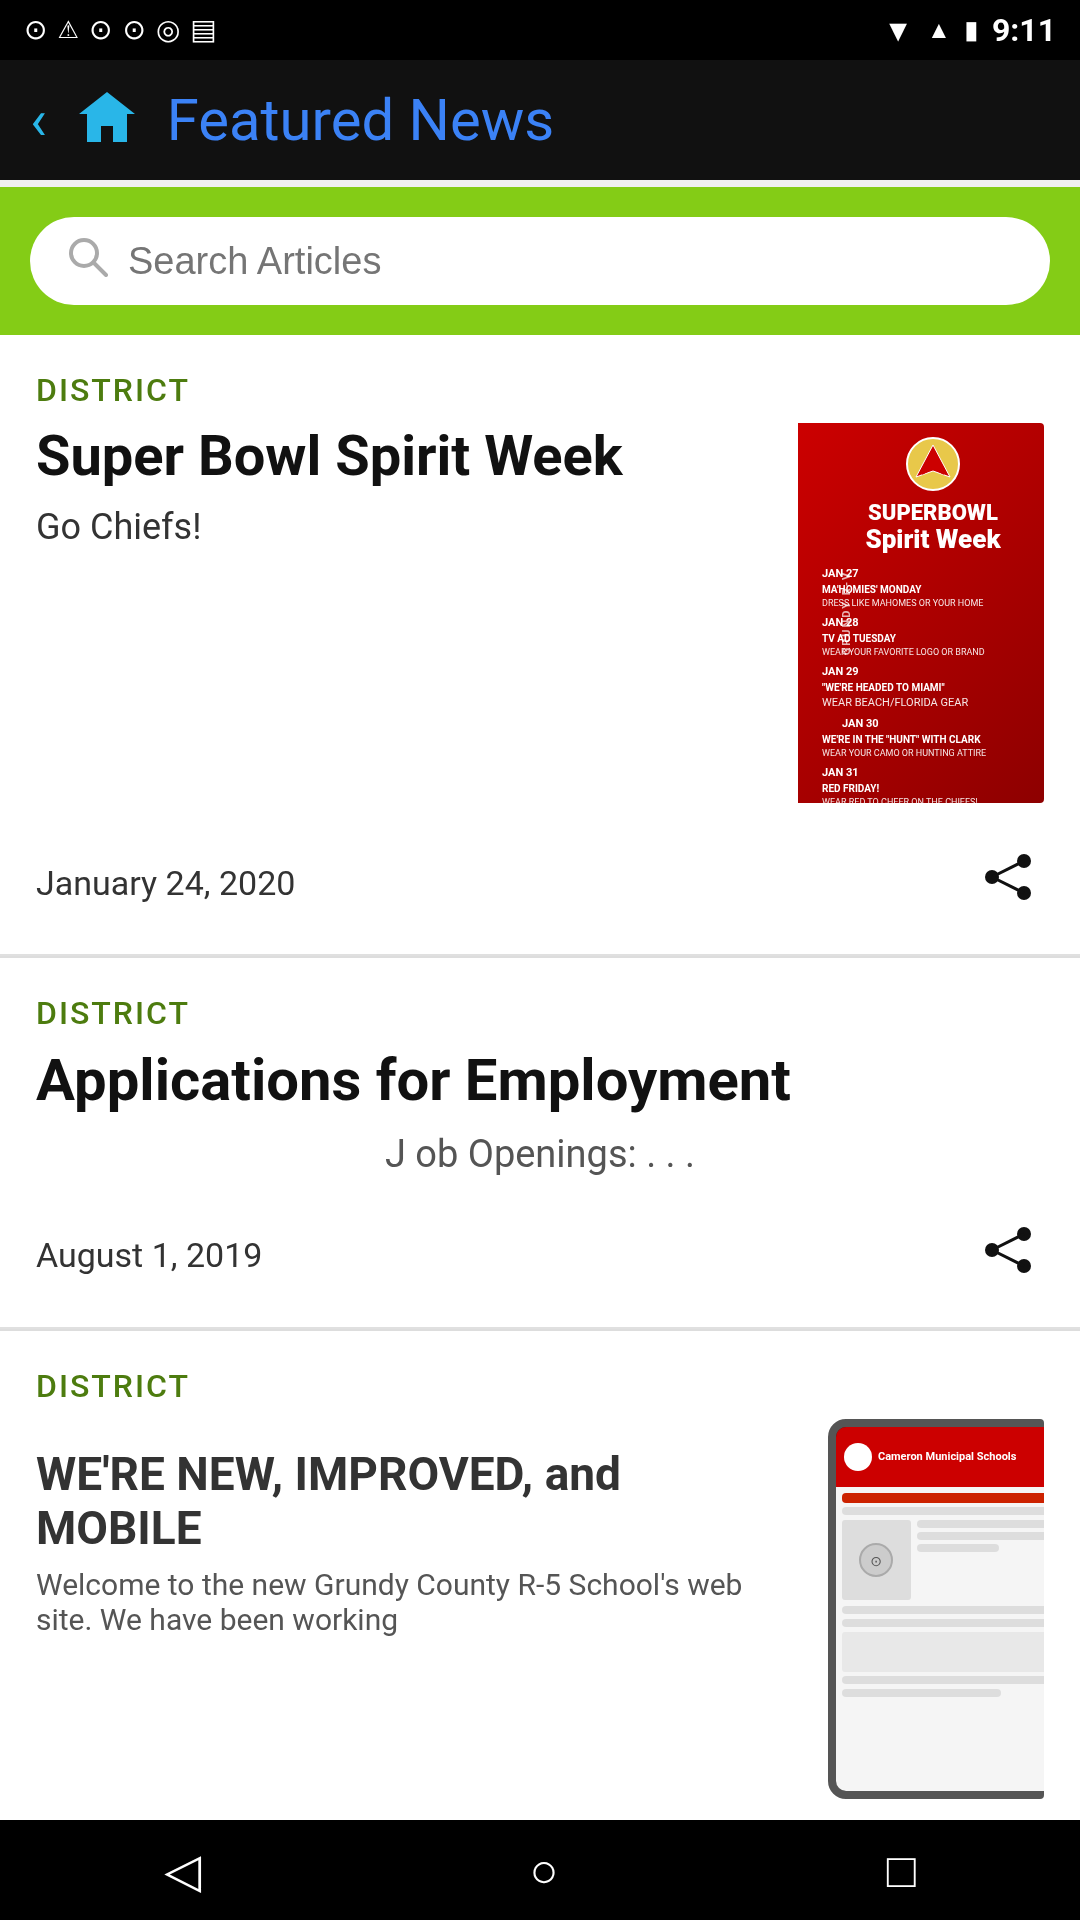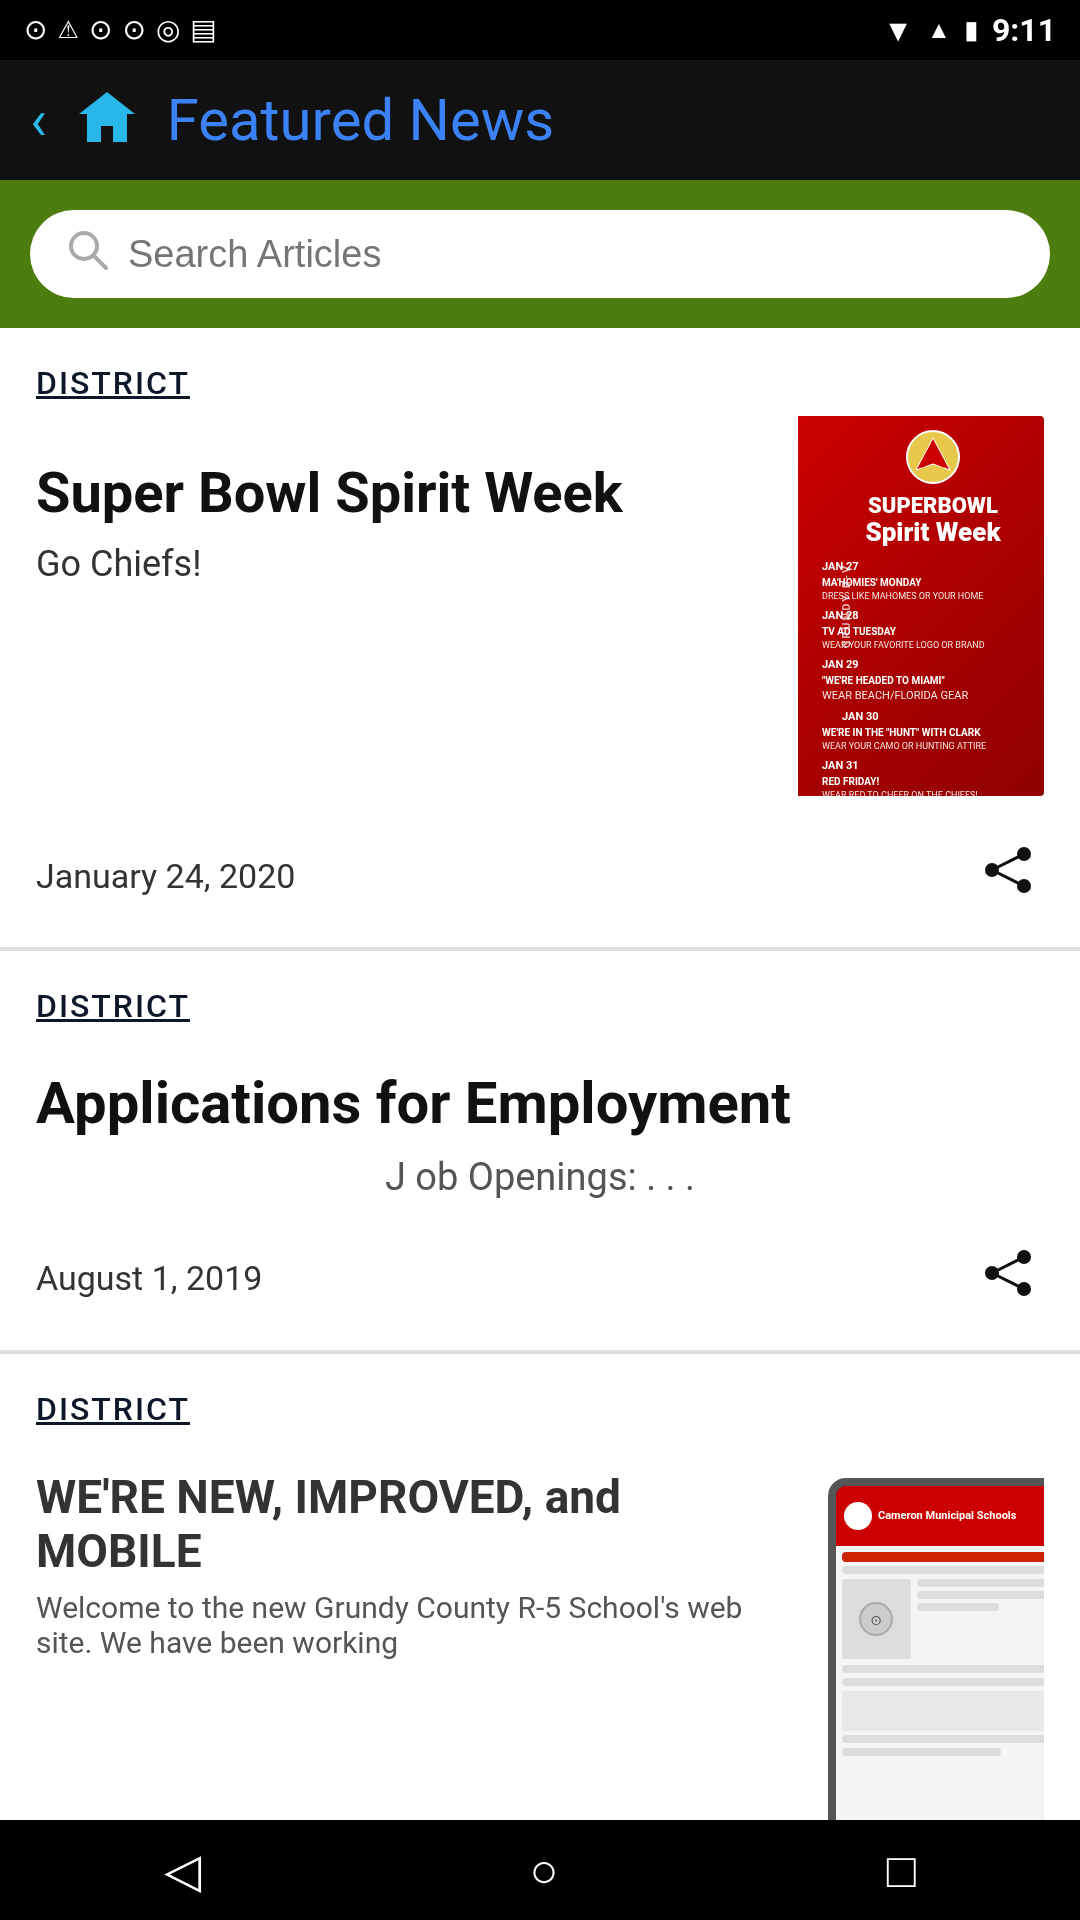--- a/index.html
+++ b/index.html
@@ -65,23 +65,24 @@
       cursor: pointer;
     }
     .header-title {
       color: #3b82f6;
       font-size: 58px;
       font-weight: 400;
     }
 
     
     .search-container {
-      background: #4d7c0f;
+      background: #84cc16;
       padding: 30px 30px;
       width: 1080px;
+      margin-top: 7px;
     }
     .search-bar {
       background: #fff;
       border-radius: 60px;
       display: flex;
       align-items: center;
       padding: 18px 36px;
       gap: 20px;
       width: 100%;
     }
@@ -105,45 +106,43 @@
     }
 
     .article-card {
       background: #fff;
       border-bottom: 2px solid #e0e0e0;
       padding: 36px 36px 30px 36px;
       width: 1080px;
     }
 
     .article-category {
-      color: #0f172a;
+      color: #4d7c0f;
       font-size: 32px;
       font-weight: 500;
       letter-spacing: 2px;
       margin-bottom: 14px;
-      text-decoration: underline;
     }
 
     .article-body {
       display: flex;
       gap: 20px;
       align-items: flex-start;
     }
 
     .article-text {
       flex: 1;
     }
 
     .article-title {
       font-size: 56px;
       font-weight: 700;
       color: #111;
       line-height: 1.2;
       margin-bottom: 16px;
-      margin-top: 44px;
     }
 
     .article-subtitle {
       font-size: 36px;
       color: #333;
       margin-bottom: 10px;
     }
 
     .article-thumbnail {
       width: 270px;
@@ -181,21 +180,20 @@
     
     .website-thumbnail {
       width: 270px;
       height: 380px;
       background: #222;
       border-radius: 18px;
       border: 8px solid #555;
       overflow: hidden;
       display: flex;
       flex-direction: column;
-      margin-top: 36px;
     }
     .wt-header {
       background: #cc0000;
       height: 60px;
       display: flex;
       align-items: center;
       padding: 0 8px;
       gap: 6px;
     }
     .wt-logo-circle {

